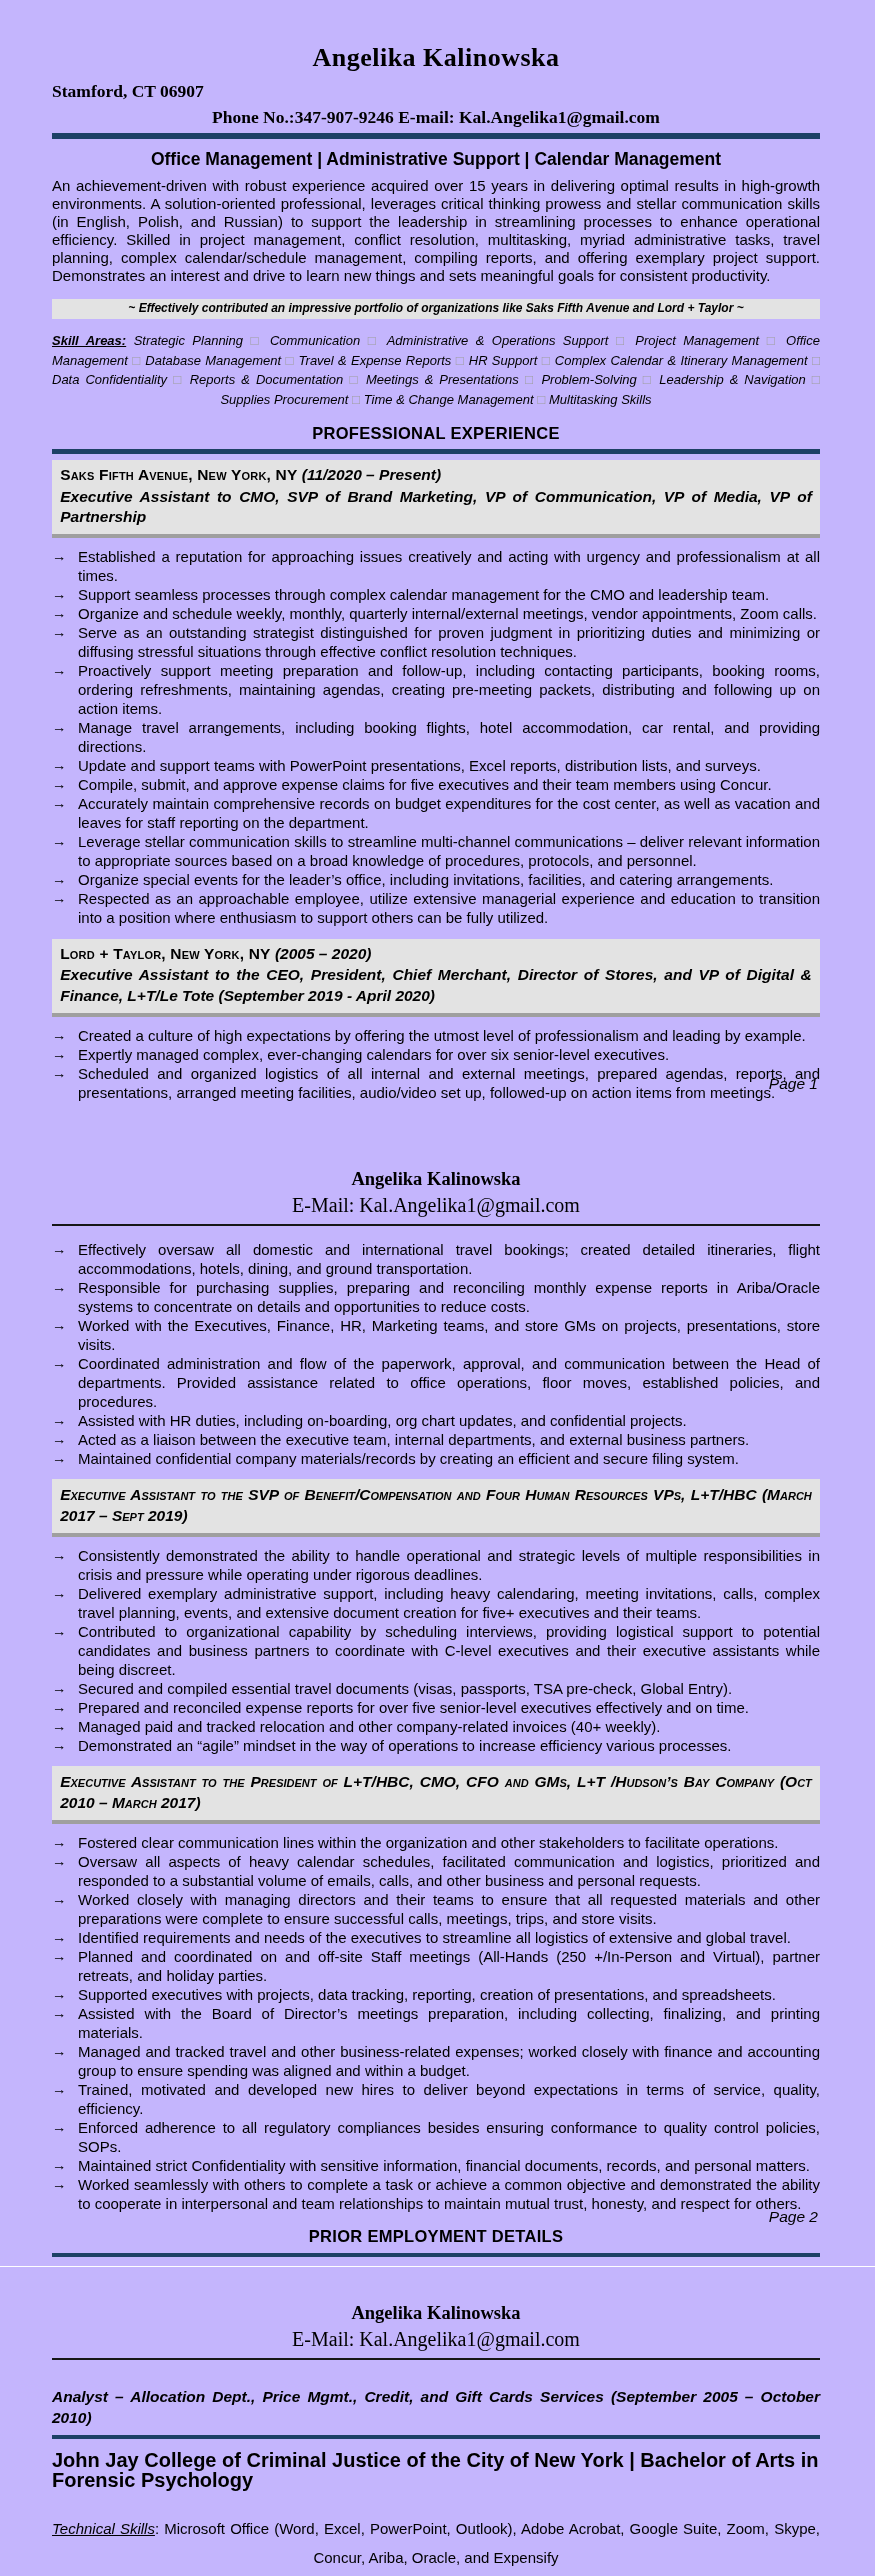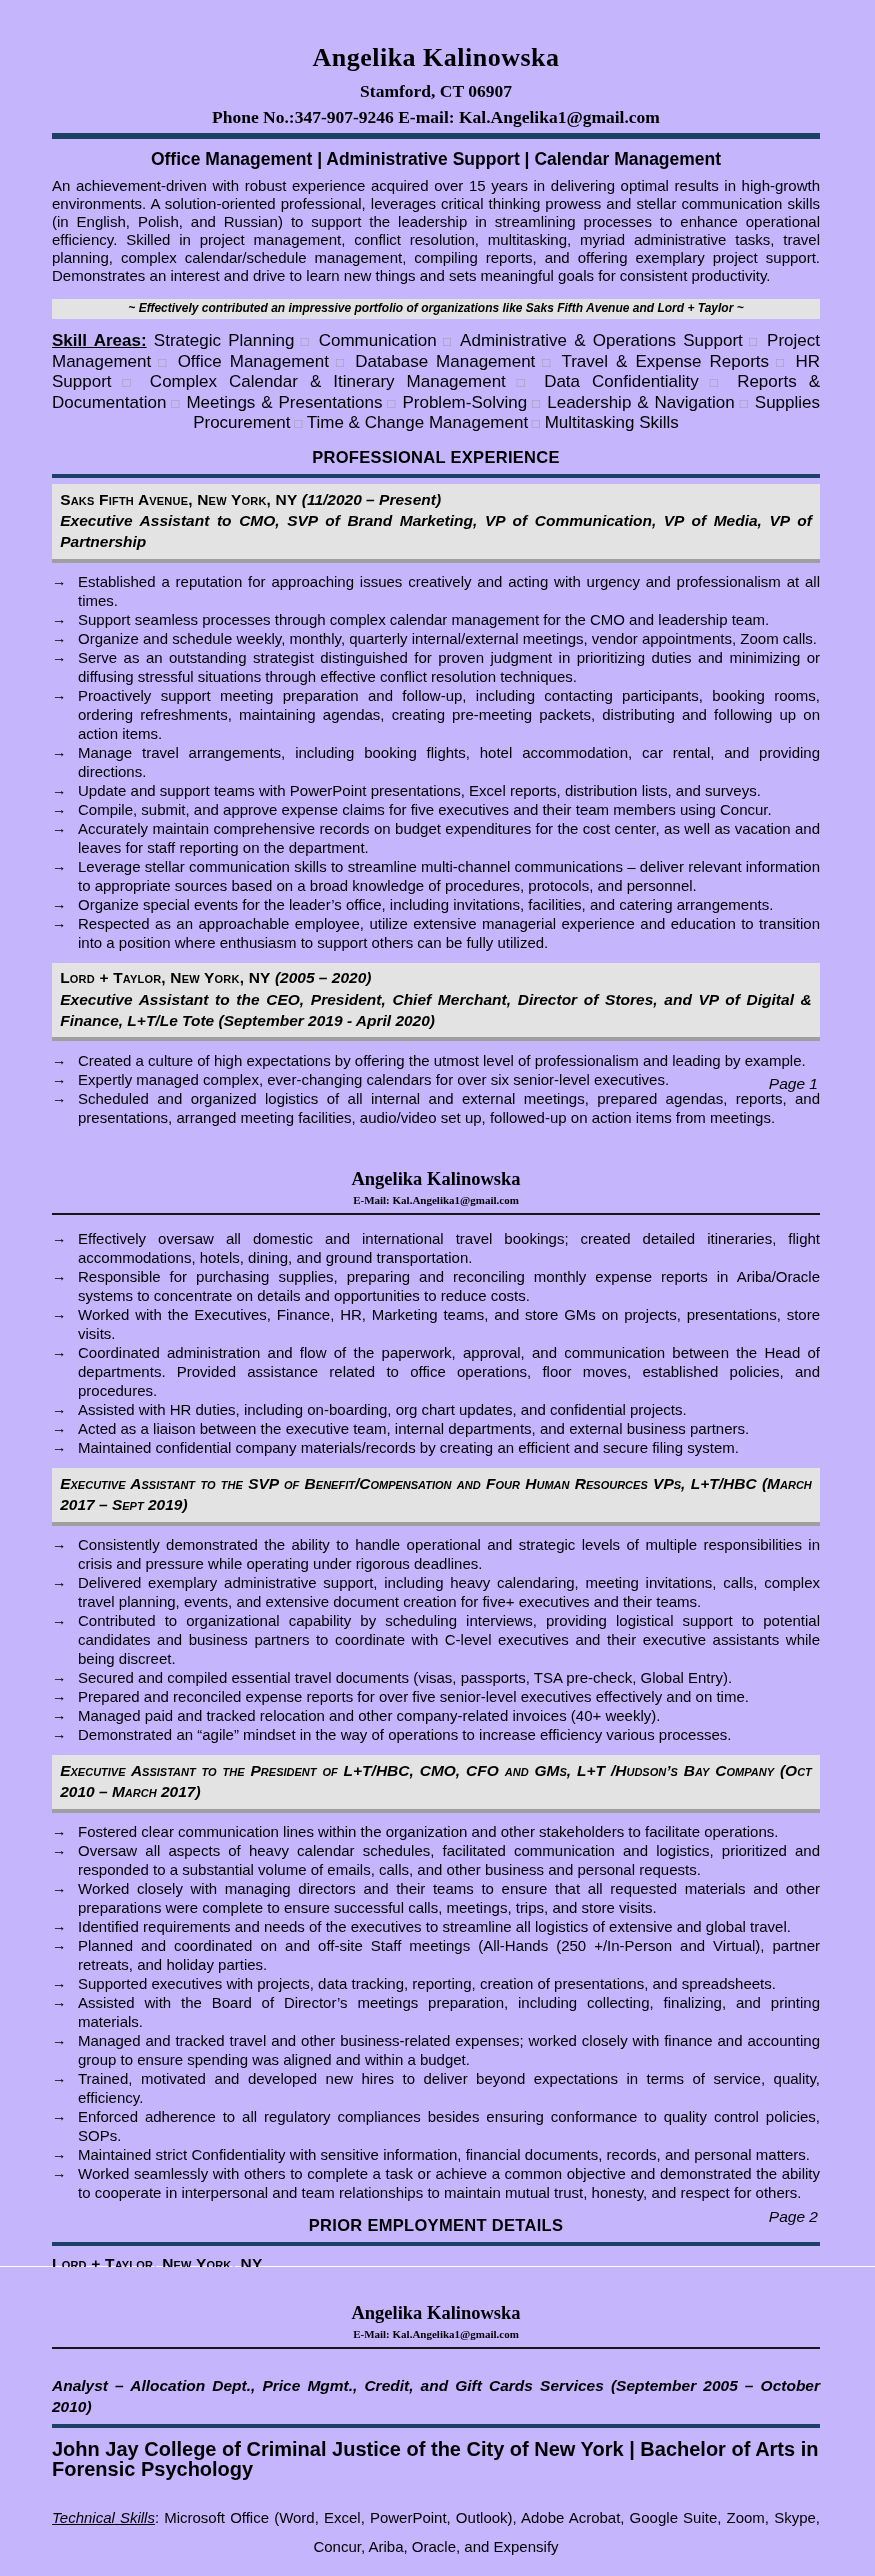--- a/index.html
+++ b/index.html
@@ -5,31 +5,31 @@
   html,body{margin:0;padding:0;background:#ffffff;}
   body{width:876px;font-family:"Liberation Sans", sans-serif;color:#000;}
   .doc{position:relative;width:876px;height:3400px;background:#fff;overflow:hidden;}
   .page{position:absolute;left:0;width:876px;height:1133px;background:#c4b5fd;}
   #pg1{top:0;} #pg2{top:1133px;} #pg3{top:2267px;}
   .inner{padding:0 56px 0 52px;}
 
   
   .name1{font-family:"Liberation Serif", serif;font-weight:bold;font-size:26px;line-height:1.15;
          text-align:center;margin:0;padding-top:43px;letter-spacing:0.5px;}
-  .loc{font-family:"Liberation Serif", serif;font-weight:bold;font-size:17.5px;text-align:center;margin-top:8.2px;}
+  .loc{font-family:"Liberation Serif", serif;font-weight:bold;font-size:17.5px;margin-top:8.2px;}
   .contact{font-family:Liberation Serif, serif;font-weight:bold;font-size:17.5px;text-align:center;margin-top:5.2px;}
   .rule-navy{height:5.2px;background:#1d4066;margin-top:5.2px;}
   .rule-navy.sec{height:4.6px;margin-top:6.2px;}
   .headline{font-size:17.5px;font-weight:bold;text-align:center;margin-top:10.3px;}
   .summary{font-size:15px;line-height:18px;text-align:justify;margin:7.2px 0 0;}
 
   .tagline{background:#e3e3e3;font-weight:bold;font-style:italic;font-size:12px;
            text-align:center;padding:2.6px 3.1px 3.6px;margin-top:13.4px;}
 
-  .skills{font-size:17px;line-height:19.6px;margin:12.4px 0 0;
+  .skills{font-style:italic;font-size:13px;line-height:19.6px;margin:12.4px 0 0;
           text-align:justify;text-align-last:center;}
   .skills-label{font-weight:bold;text-decoration:underline;}
   .skill:not(:last-child)::after{content:" \25A1";color:#9e9e9e;font-size:13.4px;}
 
   .sec-head{font-size:16.5px;font-weight:bold;text-align:center;margin:14.4px 0 0;letter-spacing:0.3px;}
 
   .gray-box{background:#e3e3e3;border-bottom:4.6px solid #9f9f9f;padding:5.2px 8.2px 6.2px;margin-top:11.3px;}
   .gray-box.first{margin-top:6.2px;}
   .company-line{font-size:15.5px;font-weight:bold;line-height:20.6px;}
   .company{font-variant:small-caps;letter-spacing:0.2px;}
@@ -38,21 +38,21 @@
   .role-caps{font-variant:small-caps;}
 
   .bullets{margin-top:9.3px;}
   .bullets.pagestart{margin-top:13.4px;}
   .bullet{display:flex;align-items:flex-start;}
   .arr{flex:0 0 26px;font-size:14.4px;line-height:19px;}
   .bt{flex:1;margin:0;font-size:15px;line-height:19px;text-align:justify;}
 
   
   .name2{font-family:"Liberation Serif", serif;font-weight:bold;font-size:18.5px;text-align:center;margin:0;padding-top:36px;}
-  .email2{font-family:"Liberation Serif", serif;font-weight:bold;font-size:11px;text-align:center;margin-top:4.1px;}
+  .email2{font-family:"Liberation Serif", serif;font-weight:normal;font-size:20px;text-align:center;margin-top:4.1px;}
   .rule-black{height:2.1px;background:#161616;margin-top:7.2px;}
 
   .prior-company{font-size:15.5px;font-weight:bold;margin-top:8.2px;line-height:20.6px;}
 
   .analyst{font-weight:bold;font-style:italic;font-size:15.5px;line-height:20.6px;margin-top:27px;text-align:justify;}
   .college{font-weight:bold;font-size:20px;line-height:20.6px;margin-top:10.3px;}
   .tech{font-size:15px;line-height:29px;margin-top:23px;text-align:justify;text-align-last:center;}
   .tech-label{font-style:italic;text-decoration:underline;}
 
   .pagenum{position:absolute;right:58px;bottom:40px;font-style:italic;font-size:15.5px;}

